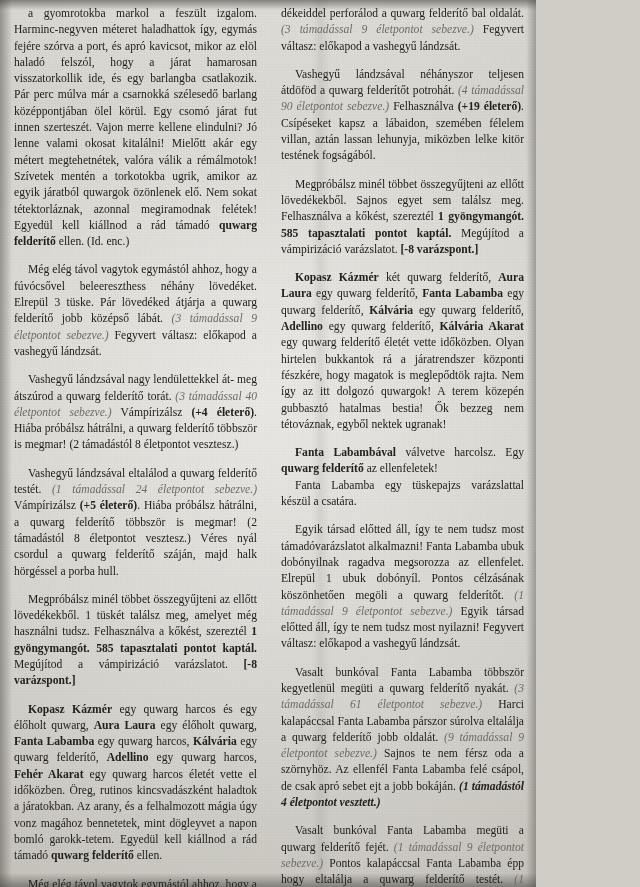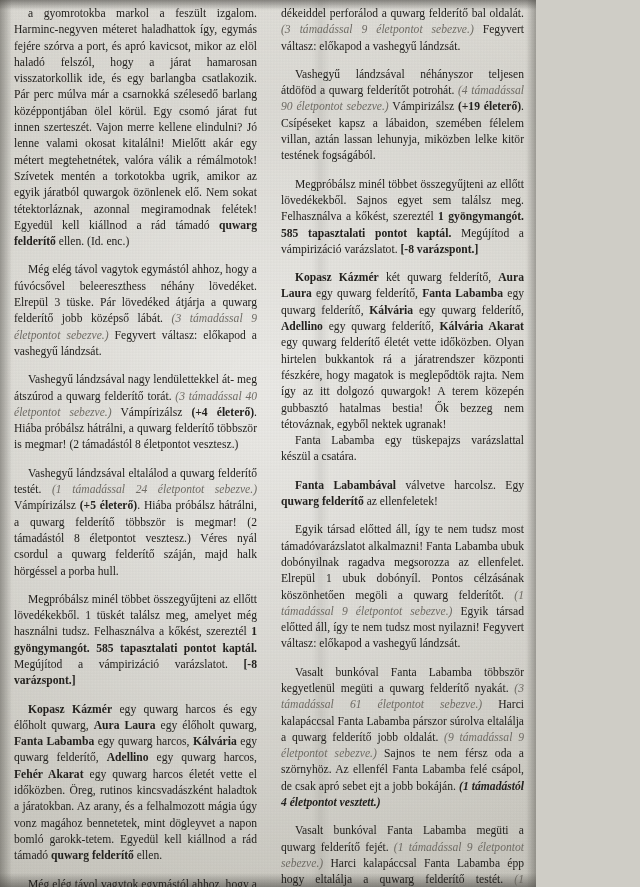--- a/index.html
+++ b/index.html
@@ -122,23 +122,23 @@
         <p class="para"><span>a gyomrotokba markol a feszült izgalom. Harminc-negyven méteret haladhattok így, egymás fejére szórva a port, és apró kavicsot, mikor az elöl haladó felszól, hogy a járat hamarosan visszatorkollik ide, és egy barlangba csatlakozik. Pár perc múlva már a csarnokká szélesedő barlang középpontjában ölel körül. Egy csomó járat fut innen szerteszét. Vajon merre kellene elindulni? Jó lenne valami okosat kitalálni! Mielőtt akár egy métert megtehetnétek, valóra válik a rémálmotok! Szívetek mentén a torkotokba ugrik, amikor az egyik járatból quwargok özönlenek elő. Nem sokat tétektorláznak, azonnal megiramodnak felétek! Egyedül kell kiállnod a rád támadó </span><span class="b">quwarg felderítő</span><span> ellen. (Id. enc.)</span></p>
         <p class="para"><span>Még elég távol vagytok egymástól ahhoz, hogy a fúvócsővel beleereszthess néhány lövedéket. Elrepül 3 tüske. Pár lövedéked átjárja a quwarg felderítő jobb középső lábát. </span><span class="faded">(3 támadással 9 életpontot sebezve.)</span><span> Fegyvert váltasz: előkapod a vashegyű lándzsát.</span></p>
         <p class="para"><span>Vashegyű lándzsával nagy lendülettekkel át- meg átszúrod a quwarg felderítő torát. </span><span class="faded">(3 támadással 40 életpontot sebezve.)</span><span> Vámpírizálsz </span><span class="b">(+4 életerő)</span><span>. Hiába próbálsz hátrálni, a quwarg felderítő többször is megmar! (2 támadástól 8 életpontot vesztesz.)</span></p>
         <p class="para"><span>Vashegyű lándzsával eltalálod a quwarg felderítő testét. </span><span class="faded">(1 támadással 24 életpontot sebezve.)</span><span> Vámpírizálsz </span><span class="b">(+5 életerő)</span><span>. Hiába próbálsz hátrálni, a quwarg felderítő többször is megmar! (2 támadástól 8 életpontot vesztesz.) Véres nyál csordul a quwarg felderítő száján, majd halk hörgéssel a porba hull.</span></p>
         <p class="para"><span>Megpróbálsz minél többet összegyűjteni az ellőtt lövedékekből. 1 tüskét találsz meg, amelyet még használni tudsz. Felhasználva a kőkést, szereztél </span><span class="b">1 gyöngymangót. 585 tapasztalati pontot kaptál.</span><span> Megújítod a vámpirizáció varázslatot. </span><span class="b">[-8 varázspont.]</span></p>
         <p class="para"><span class="b">Kopasz Kázmér</span><span> egy quwarg harcos és egy élőholt quwarg, </span><span class="b">Aura Laura</span><span> egy élőholt quwarg, </span><span class="b">Fanta Labamba</span><span> egy quwarg harcos, </span><span class="b">Kálvária</span><span> egy quwarg felderítő, </span><span class="b">Adellino</span><span> egy quwarg harcos, </span><span class="b">Fehér Akarat</span><span> egy quwarg harcos életét vette el időközben. Öreg, rutinos kincsvadászként haladtok a járatokban. Az arany, és a felhalmozott mágia úgy vonz magához bennetetek, mint dögleyvet a napon bomló garokk-tetem. Egyedül kell kiállnod a rád támadó </span><span class="b">quwarg felderítő</span><span> ellen.</span></p>
         <p class="para"><span>Még elég távol vagytok egymástól ahhoz, hogy a fúvócsővel beleereszthess néhány lövedéket. Elrepül 3 tüske. Két</span></p>
       </div>
     <div class="col" id="right-col">
         <p class="para noindent"><span>dékeiddel perforálod a quwarg felderítő bal oldalát. </span><span class="faded">(3 támadással 9 életpontot sebezve.)</span><span> Fegyvert váltasz: előkapod a vashegyű lándzsát.</span></p>
-        <p class="para"><span>Vashegyű lándzsával néhányszor teljesen átdöföd a quwarg felderítőt potrohát. </span><span class="faded">(4 támadással 90 életpontot sebezve.)</span><span> Vámpirizálsz </span><span class="b">(+19 életerő)</span><span>. Csípéseket kapsz a lábaidon, szemében félelem villan, aztán lassan lehunyja, miközben lelke kitör testének fogságából.</span></p>
+        <p class="para"><span>Vashegyű lándzsával néhányszor teljesen átdöföd a quwarg felderítőt potrohát. </span><span class="faded">(4 támadással 90 életpontot sebezve.)</span><span> Felhasználva </span><span class="b">(+19 életerő)</span><span>. Csípéseket kapsz a lábaidon, szemében félelem villan, aztán lassan lehunyja, miközben lelke kitör testének fogságából.</span></p>
         <p class="para"><span>Megpróbálsz minél többet összegyűjteni az ellőtt lövedékekből. Sajnos egyet sem találsz meg. Felhasználva a kőkést, szereztél </span><span class="b">1 gyöngymangót. 585 tapasztalati pontot kaptál.</span><span> Megújítod a vámpirizáció varázslatot. </span><span class="b">[-8 varázspont.]</span></p>
         <p class="para"><span class="b">Kopasz Kázmér</span><span> két quwarg felderítő, </span><span class="b">Aura Laura</span><span> egy quwarg felderítő, </span><span class="b">Fanta Labamba</span><span> egy quwarg felderítő, </span><span class="b">Kálvária</span><span> egy quwarg felderítő, </span><span class="b">Adellino</span><span> egy quwarg felderítő, </span><span class="b">Kálvária Akarat</span><span> egy quwarg felderítő életét vette időközben. Olyan hirtelen bukkantok rá a járatrendszer központi fészkére, hogy magatok is meglepődtök rajta. Nem így az itt dolgozó quwargok! A terem közepén gubbasztó hatalmas bestia! Ők bezzeg nem tétováznak, egyből nektek ugranak!</span></p>
+        <p class="para"><span class="b">Fanta Labambával</span><span> válvetve harcolsz. Egy </span><span class="b">quwarg felderítő</span><span> az ellenfeletek!</span></p>
         <p class="para nogap"><span>Fanta Labamba egy tüskepajzs varázslattal készül a csatára.</span></p>
-        <p class="para"><span class="b">Fanta Labambával</span><span> válvetve harcolsz. Egy </span><span class="b">quwarg felderítő</span><span> az ellenfeletek!</span></p>
         <p class="para"><span>Egyik társad előtted áll, így te nem tudsz most támadóvarázslatot alkalmazni! Fanta Labamba ubuk dobónyilnak ragadva megsorozza az ellenfelet. Elrepül 1 ubuk dobónyíl. Pontos célzásának köszönhetően megöli a quwarg felderítőt. </span><span class="faded">(1 támadással 9 életpontot sebezve.)</span><span> Egyik társad előtted áll, így te nem tudsz most nyilazni! Fegyvert váltasz: előkapod a vashegyű lándzsát.</span></p>
         <p class="para"><span>Vasalt bunkóval Fanta Labamba többször kegyetlenül megüti a quwarg felderítő nyakát. </span><span class="faded">(3 támadással 61 életpontot sebezve.)</span><span> Harci kalapáccsal Fanta Labamba párszor súrolva eltalálja a quwarg felderítő jobb oldalát. </span><span class="faded">(9 támadással 9 életpontot sebezve.)</span><span> Sajnos te nem férsz oda a szörnyhöz. Az ellenfél Fanta Labamba felé csápol, de csak apró sebet ejt a jobb bokáján. </span><span class="b i">(1 támadástól 4 életpontot vesztett.)</span></p>
-        <p class="para"><span>Vasalt bunkóval Fanta Labamba megüti a quwarg felderítő fejét. </span><span class="faded">(1 támadással 9 életpontot sebezve.)</span><span> Harci kalapáccsal Fanta Labamba épp hogy eltalálja a quwarg felderítő testét. </span><span class="faded">(1 támadással 4 életpontot sebezve.)</span><span> Sajnos te nem férsz oda a szörnyhöz. Marásokat kap Fanta</span></p>
+        <p class="para"><span>Vasalt bunkóval Fanta Labamba megüti a quwarg felderítő fejét. </span><span class="faded">(1 támadással 9 életpontot sebezve.)</span><span> Pontos kalapáccsal Fanta Labamba épp hogy eltalálja a quwarg felderítő testét. </span><span class="faded">(1 támadással 4 életpontot sebezve.)</span><span> Sajnos te nem férsz oda a szörnyhöz. Marásokat kap Fanta</span></p>
       </div>
   </div>
 </div>
 
 </body></html>

